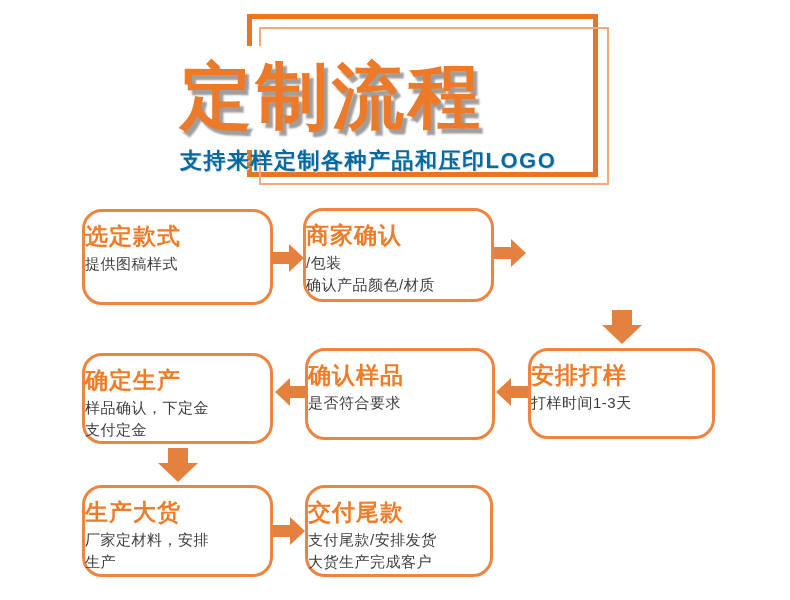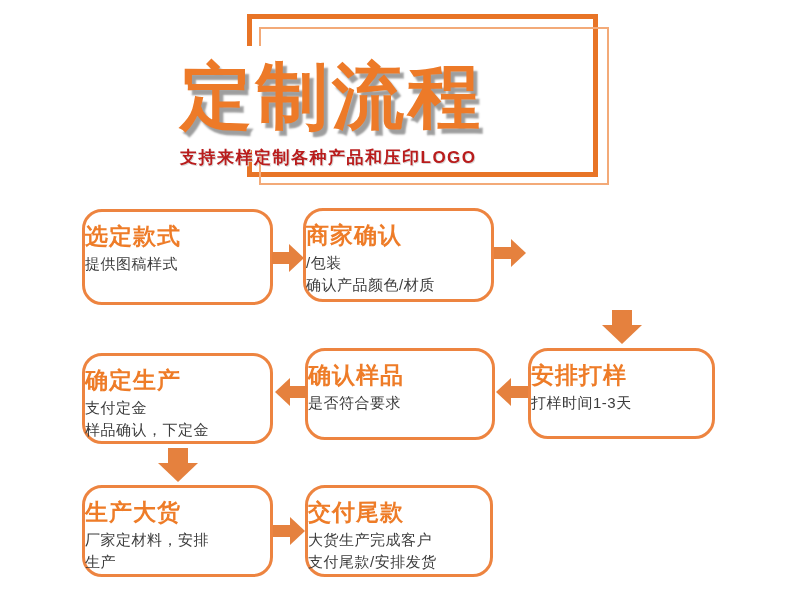--- a/index.html
+++ b/index.html
@@ -26,21 +26,21 @@
   .big-title{
     margin:12px;padding:0 0 0 8px;
     font-family:"DejaVu Serif","Liberation Serif",serif;
     font-weight:900;font-size:72px;line-height:76px;
     color:#ED7A28;letter-spacing:4px;
     text-shadow:4px 5px 2px #9E9E9E;
     white-space:nowrap;
   }
   .small-subtitle{
     margin-top:3px;padding-left:20px;
-    font-size:17px;font-weight:bold;color:#b91c1c;
+    font-size:22px;font-weight:bold;color:#0369a1;
     letter-spacing:1.5px;white-space:nowrap;
     text-shadow:1px 1px 0 #D9D9D9;
   }
 
   
   .fbox{
     position:absolute;background:#ffffff;
     border:3px solid #ED8440;border-radius:20px;
     text-align:left;box-sizing:border-box;
   }
@@ -140,22 +140,22 @@
   </div>
 
   <div class="ar ar-left" style="left:275px;top:378px">
     <div class="shaft"></div>
       <div class="head"></div>
   </div>
 
   <div class="fbox" style="left:82px;top:353px;width:191px;height:91px">
     <div class="btitle">确定生产</div>
     <div class="bsub">
+      <div>样品确认，下定金</div>
       <div>支付定金</div>
-      <div>样品确认，下定金</div>
     </div>
   </div>
 
   <div class="ar ar-down" style="left:158px;top:448px">
     <div class="shaft"></div>
       <div class="head"></div>
   </div>
 
   <div class="fbox" style="left:82px;top:485px;width:191px;height:92px">
     <div class="btitle">生产大货</div>
@@ -166,18 +166,18 @@
   </div>
 
   <div class="ar ar-right" style="left:273px;top:517px">
     <div class="shaft"></div>
       <div class="head"></div>
   </div>
 
   <div class="fbox" style="left:305px;top:485px;width:188px;height:92px">
     <div class="btitle">交付尾款</div>
     <div class="bsub">
+      <div>支付尾款/安排发货</div>
       <div>大货生产完成客户</div>
-      <div>支付尾款/安排发货</div>
     </div>
   </div>
 
 </div>
 
 </body></html>

